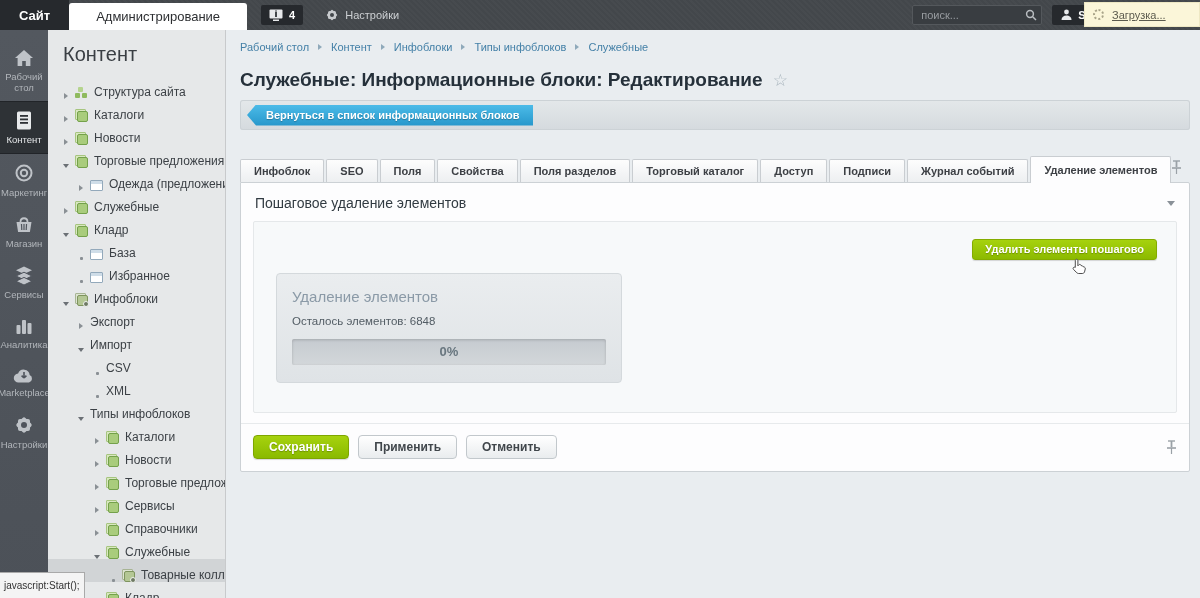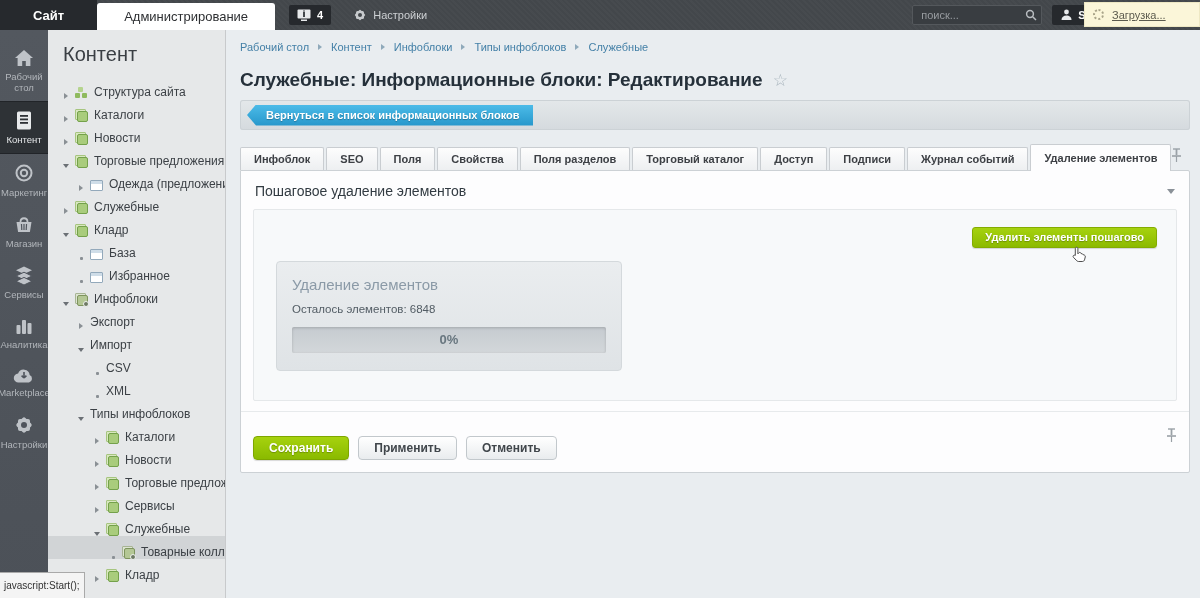--- a/index.html
+++ b/index.html
@@ -4,21 +4,21 @@
 <style>
   * { margin:0; padding:0; box-sizing:border-box; }
   html,body { width:1200px; height:598px; overflow:hidden; }
   body { font-family:"Liberation Sans", sans-serif; background:#e9edf0; position:relative; }
 
   
   .topbar { height:30px; background:#43474b;
     background-image:repeating-linear-gradient(45deg, rgba(255,255,255,.02) 0 2px, transparent 2px 4px);
     display:flex; align-items:stretch; position:relative; z-index:30; }
   .tb-site { background:#26292d; color:#fff; font-size:13px; font-weight:bold;
-    display:flex; align-items:center; padding:0 33px; cursor:pointer; }
+    display:flex; align-items:center; padding:0 19px; cursor:pointer; }
   .tb-admin { background:#fff; color:#2d2f32; font-size:13px; font-weight:normal;
     display:flex; align-items:center; padding:0 27px; margin-top:3px; border-radius:3px 3px 0 0; cursor:pointer; }
   .tb-badge { background:#26292d; border-radius:2px; height:20px; margin:5px 0 0 14px;
     display:flex; align-items:center; gap:6px; padding:0 8px; cursor:pointer; }
   .tb-badge .cnt { color:#fff; font-size:11px; font-weight:bold; }
   .tb-settings { display:flex; align-items:center; gap:6px; margin-left:22px; cursor:pointer; }
   .tb-settings span { color:#cdd0d3; font-size:11px; }
   .tb-right { margin-left:auto; display:flex; align-items:center; }
   .tb-search { position:relative; margin-right:10px;margin-left:15px; }
   .tb-search input { width:130px; height:20px; background:#393d41; border:1px solid #54585c;
@@ -84,21 +84,21 @@
   .ptitle { font-size:19px; font-weight:bold; color:#25303a; }
   .star { font-size:17px; color:#aab6be; cursor:pointer; line-height:1; }
 
   .toolbar { height:30px; margin-top:9px; background:linear-gradient(#e4e8ea,#d5dade);
     border-radius:3px; box-shadow:inset 0 0 0 1px #ccd2d6; display:flex; align-items:center; padding-left:7px; }
   .back-btn { height:21px; line-height:21px; padding:0 14px 0 19px; border:none; cursor:pointer;
     background:linear-gradient(#4cbbe8,#2697cb); color:#fff; font-size:11px; font-weight:bold;
     font-family:"Liberation Sans",sans-serif; text-shadow:0 1px 1px rgba(0,0,0,.25);
     clip-path:polygon(9px 0, 100% 0, 100% 100%, 9px 100%, 0 50%); }
 
-  .tabs { display:flex; gap:2px; margin-top:14px; position:relative; align-items:flex-end; }
+  .tabs { display:flex; gap:2px; margin-top:26px; position:relative; align-items:flex-end; }
   .tab { background:linear-gradient(#fdfdfd,#edeff1); border:1px solid #c9cdd1; border-bottom:none;
     border-radius:2px 2px 0 0; padding:0 13px; height:23px; line-height:23px; font-size:11px;
     font-weight:bold; color:#3d4045; cursor:pointer; white-space:nowrap; }
   .tab.active { background:#fdfdfe; height:27px; line-height:27px; position:relative; z-index:2; margin-bottom:-1px; }
   .tabs .pin { position:absolute; right:8px; top:4px; cursor:pointer; }
 
   .panel { background:#fdfdfe; border:1px solid #ccd1d5; border-radius:0 2px 2px 2px; position:relative; }
   .sec { display:flex; justify-content:space-between; align-items:center; padding:12px 14px 10px; }
   .sec-title { font-size:14px; color:#323b42; }
   .caret { width:0; height:0; border-top:5px solid #8a9198; border-left:4.5px solid transparent;
@@ -115,21 +115,21 @@
     border:1px solid #d4d9dc; border-radius:4px; padding:13px 15px 17px; }
   .card-title { font-size:15px; color:#8b9aa7; font-weight:normal; margin:1px 0 10px; }
   .card-rem { font-size:11.5px; color:#525c64; margin-bottom:12px; }
   .pbar { height:26px; background:linear-gradient(#c6cbd0,#d3d7da); border-radius:2px;
     box-shadow:inset 0 1px 3px rgba(0,0,0,.18); text-align:center; line-height:26px;
     font-size:13px; font-weight:bold; color:#68767f; cursor:default; }
 
   .pfooter { display:flex; gap:9px; align-items:center; padding:11px 12px 12px; margin-top:10px;
     border-top:1px solid #e7eaec; position:relative; }
   .btn { height:24px; padding:0 15px; border-radius:4px; font-size:12px; font-weight:bold;
-    font-family:"Liberation Sans",sans-serif; cursor:pointer;margin-top:13px; }
+    font-family:"Liberation Sans",sans-serif; cursor:pointer; }
   .btn-save { background:linear-gradient(#a6d20e,#8aba00); border:1px solid #7ea600; color:#fff;
     text-shadow:0 1px 1px rgba(0,0,0,.25); box-shadow:0 1px 1px rgba(0,0,0,.15); }
   .btn-plain { background:linear-gradient(#ffffff,#e9ecee); border:1px solid #c2c8cc; color:#40464b; }
   .pfooter .pin { position:absolute; right:12px; top:16px; cursor:pointer; }
 
   .statusbar { position:absolute; left:0; bottom:0; background:#f4f4f4; border:1px solid #a9a9a9;
     border-left:none; border-bottom:none; font-size:10px; color:#333; padding:7px 4px; z-index:40; }
 </style>
 </head>
 <body>
@@ -371,20 +371,27 @@
         </span>
         <span class="ticon blocky"></span>
         <span>Торговые предложения</span>
       </div>
     <div class="titem lvl2">
         <span class="mark">
           <i class="m-col"></i>
         </span>
         <span class="ticon blocky"></span>
         <span>Сервисы</span>
+      </div>
+    <div class="titem lvl2">
+        <span class="mark">
+          <i class="m-col"></i>
+        </span>
+        <span class="ticon blocky"></span>
+        <span>Справочники</span>
       </div>
     <div class="titem lvl2">
         <span class="mark">
           <i class="m-exp"></i>
         </span>
         <span class="ticon blocky"></span>
         <span>Служебные</span>
       </div>
     <div class="titem lvl3 sel">
         <span class="mark">

